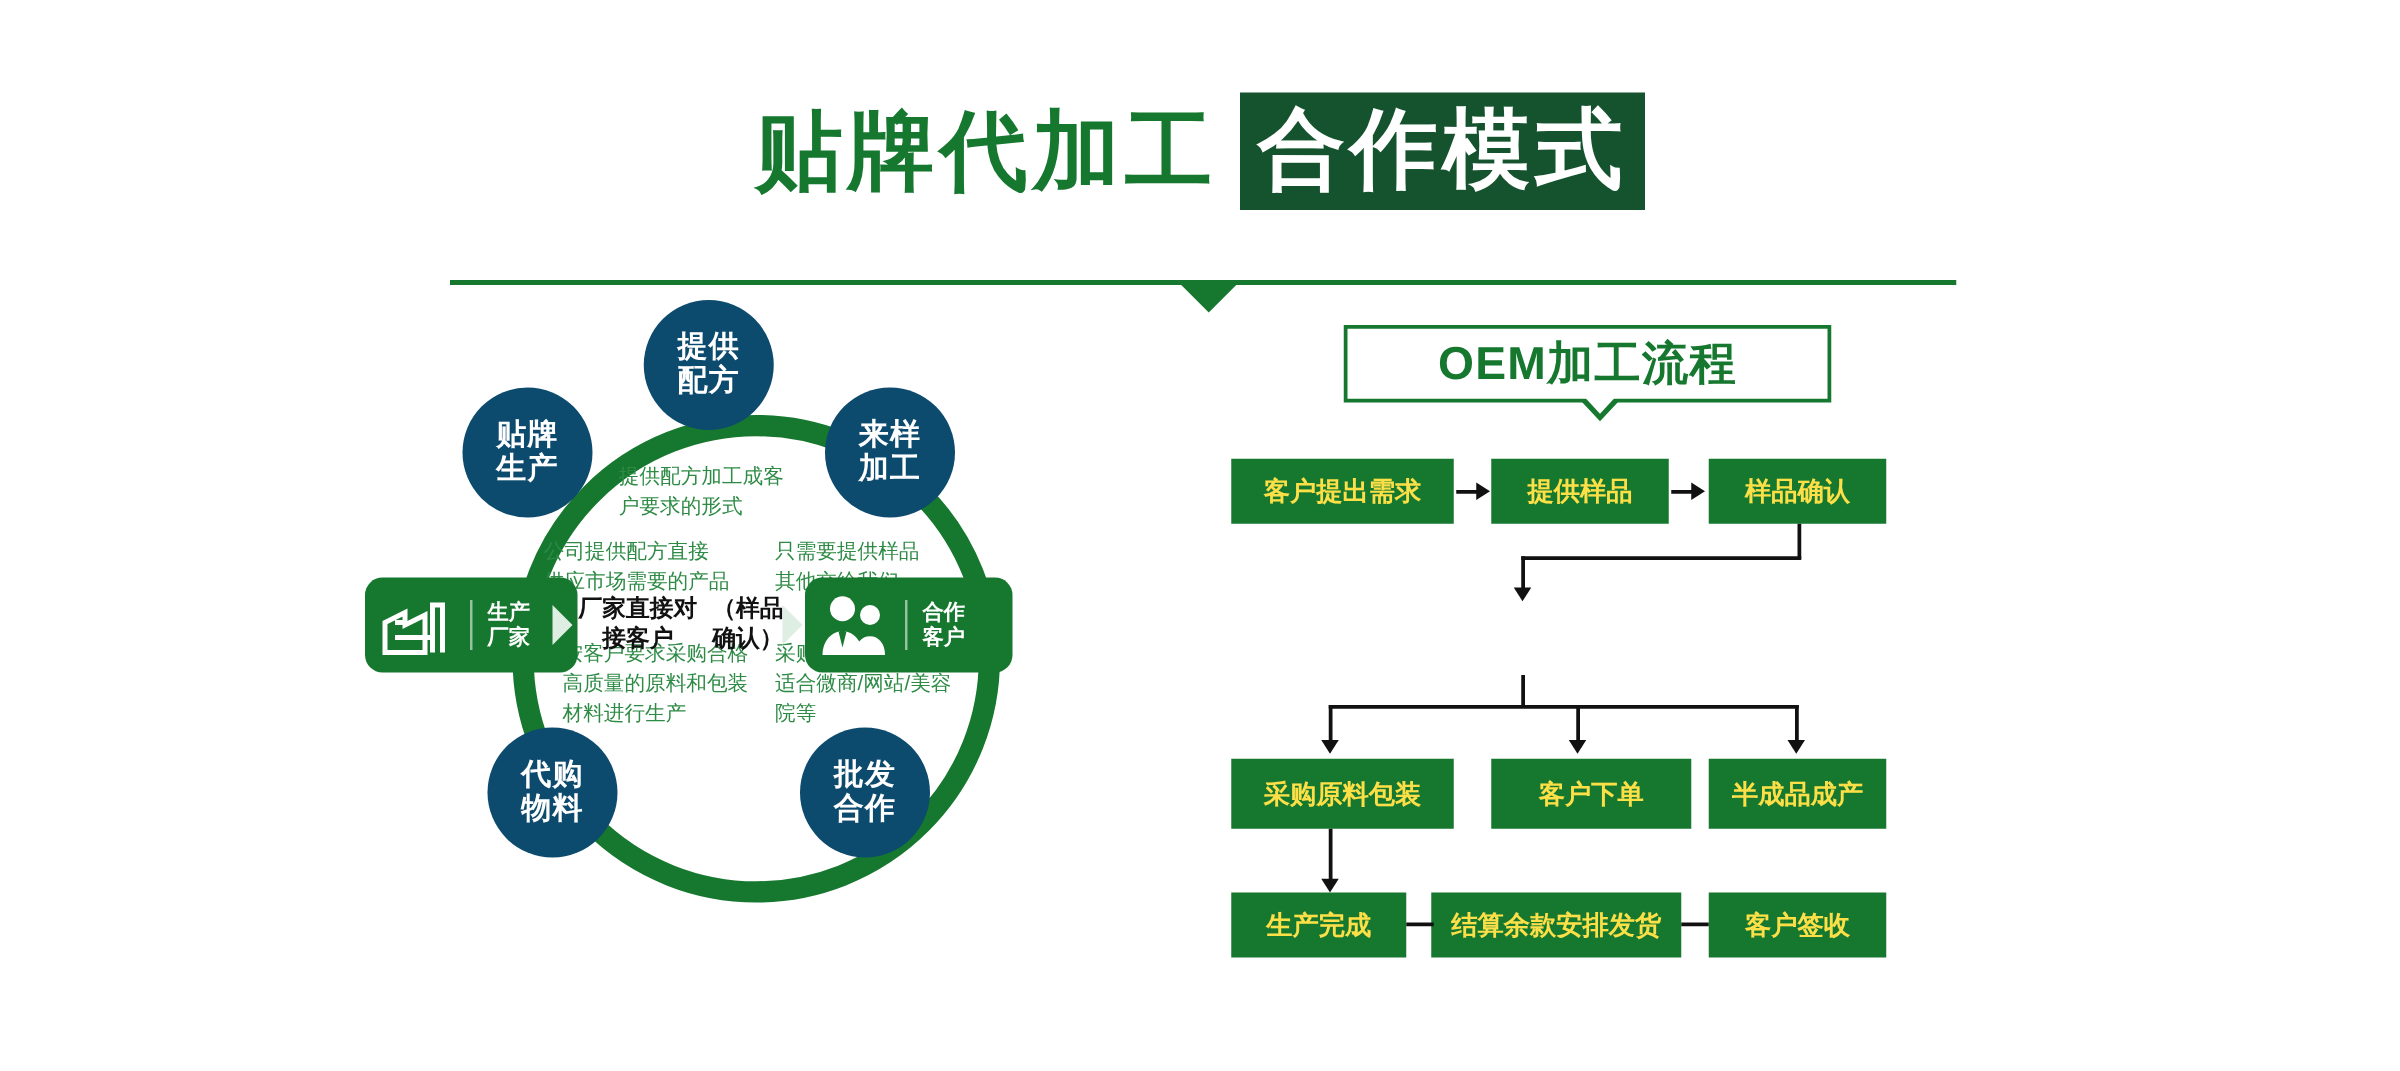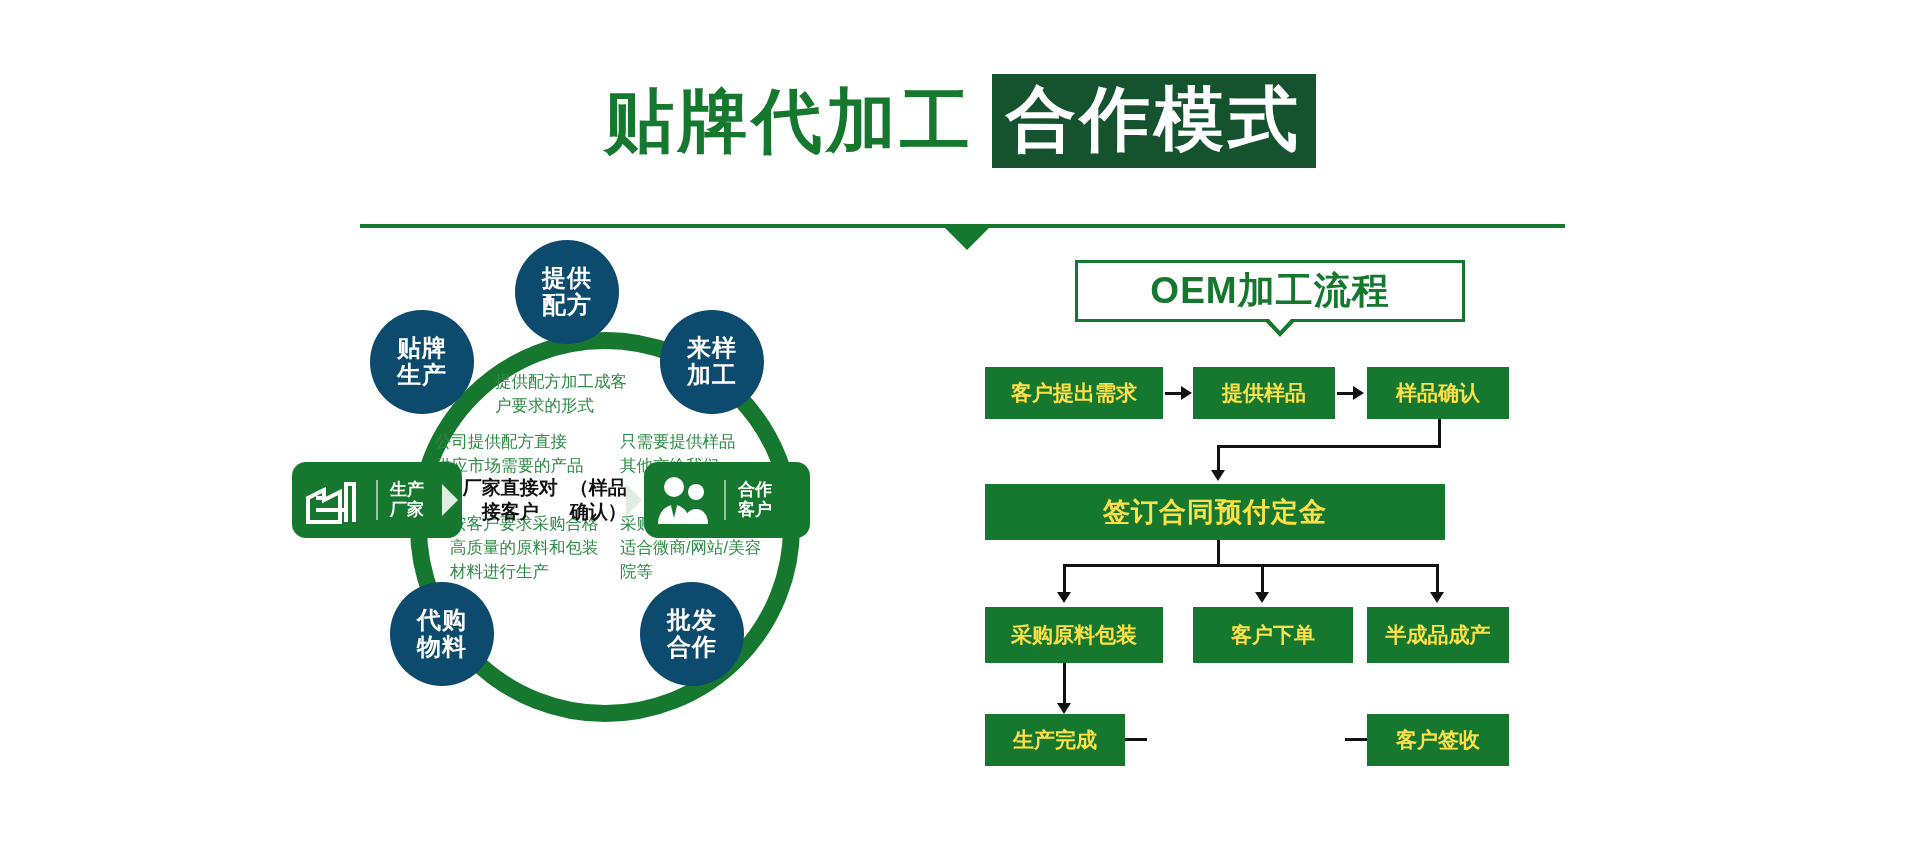--- a/index.html
+++ b/index.html
@@ -202,37 +202,37 @@
     <div class="ln" style="left:180px;top:130px;width:18px;height:3px;"></div>
     <div class="arw arw-r" style="left:196px;top:124px;"></div>
     <div class="ln" style="left:352px;top:130px;width:18px;height:3px;"></div>
     <div class="arw arw-r" style="left:368px;top:124px;"></div>
 
     <div class="ln" style="left:453px;top:157px;width:3px;height:28px;"></div>
     <div class="ln" style="left:232px;top:183px;width:224px;height:3px;"></div>
     <div class="ln" style="left:232px;top:183px;width:3px;height:28px;"></div>
     <div class="arw arw-d" style="left:226px;top:208px;"></div>
 
-    <div class="fbox wide">签订合同预付定金</div>
 
     <div class="ln" style="left:232px;top:278px;width:3px;height:26px;"></div>
     <div class="ln" style="left:78px;top:302px;width:376px;height:3px;"></div>
     <div class="ln" style="left:78px;top:302px;width:3px;height:30px;"></div>
     <div class="arw arw-d" style="left:72px;top:330px;"></div>
     <div class="ln" style="left:276px;top:302px;width:3px;height:30px;"></div>
     <div class="arw arw-d" style="left:270px;top:330px;"></div>
     <div class="ln" style="left:451px;top:302px;width:3px;height:30px;"></div>
     <div class="arw arw-d" style="left:445px;top:330px;"></div>
 
     <div class="fbox r3 r3a">采购原料包装</div>
     <div class="fbox r3 r3b">客户下单</div>
     <div class="fbox r3 r3c">半成品成产</div>
 
     <div class="ln" style="left:78px;top:401px;width:3px;height:42px;"></div>
     <div class="arw arw-d" style="left:72px;top:441px;"></div>
 
     <div class="fbox r4 r4a">生产完成</div>
+    <div class="fbox r4 r4b">结算余款安排发货</div>
     <div class="fbox r4 r4c">客户签收</div>
     <div class="ln" style="left:140px;top:476px;width:22px;height:3px;"></div>
     <div class="ln" style="left:360px;top:476px;width:22px;height:3px;"></div>
   </div>
 
 </div>
 
 </body></html>

